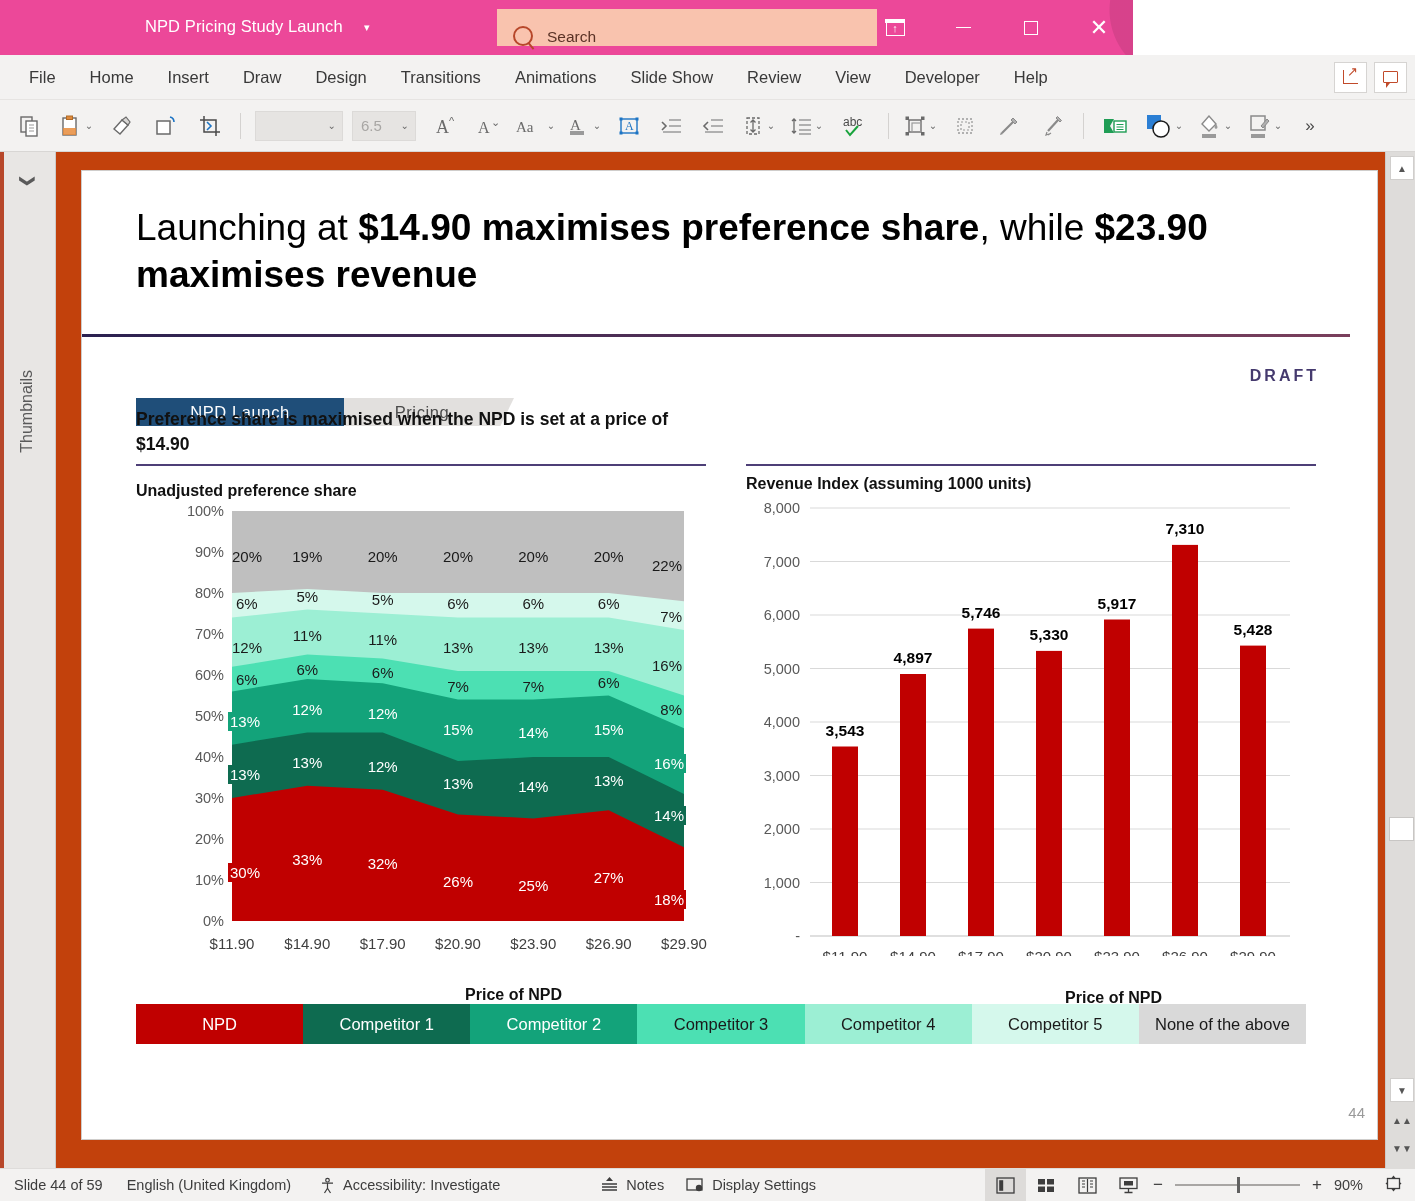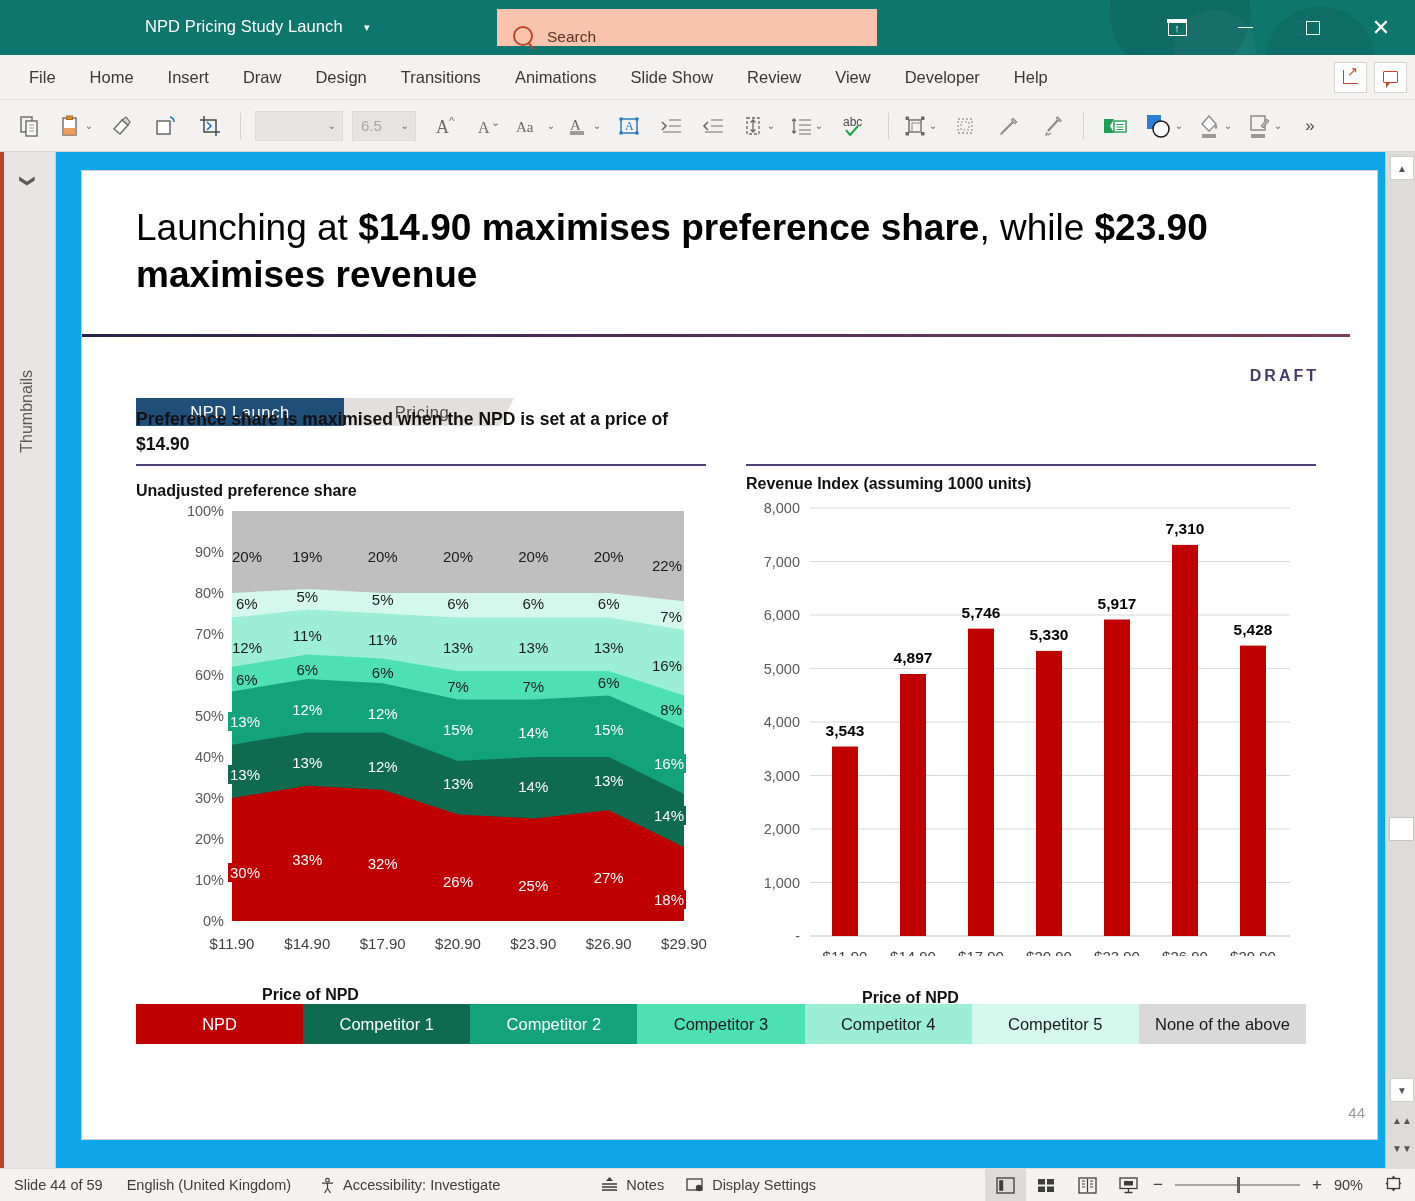--- a/index.html
+++ b/index.html
@@ -4,22 +4,22 @@
 <style>
   * { box-sizing: border-box; margin: 0; padding: 0; }
   html, body {
     width: 1415px; height: 1201px;
     font-family: "Liberation Sans", sans-serif;
     overflow: hidden; background: #fff;
   }
 
   
   #titlebar {
-    position: absolute; top: 0; left: 0; width: 1415px; height: 55px;
-    background: #0f766e;
+    position: absolute; top: 0; left: 0; width: 1133px; height: 55px;
+    background: #ec4899;
     display: flex; align-items: center;
   }
   #titlebar::before {
     content: ""; position: absolute; inset: 0;
     background:
       radial-gradient(circle at 1180px 10px, rgba(0,0,0,.09) 0 70px, transparent 71px),
       radial-gradient(circle at 1320px 62px, rgba(0,0,0,.07) 0 55px, transparent 56px),
       radial-gradient(circle at 1215px 50px, rgba(255,255,255,.04) 0 40px, transparent 41px);
     pointer-events: none;
   }
@@ -135,21 +135,21 @@
   }
   .rail-label {
     position: absolute; left: 18px; top: 218px; color: #5a5a5a;
     font-size: 16px; writing-mode: vertical-rl; transform: rotate(180deg);
     white-space: nowrap;
   }
 
   
   #canvas-bg {
     position: absolute; top: 152px; left: 56px; right: 30px; bottom: 33px;
-    background: #0ea5e9;
+    background: #c2410c;
   }
   #slide {
     position: absolute; top: 18px; left: 25px; width: 1297px; height: 970px;
     background: #fff; border: 1px solid #cfcdcb;
   }
   .slide-title {
     position: absolute; left: 54px; top: 34px; width: 1190px;
     font-size: 37px; font-weight: 400; color: #000; line-height: 1.27;
   }
   .slide-title b { font-weight: 700; }
@@ -183,21 +183,21 @@
   .panel-head {
     position: absolute; font-size: 17.5px; font-weight: 700; color: #111;
     line-height: 1.45;
   }
   .panel-rule { position: absolute; height: 1.5px; background: #4d3f77; }
   .panel-sub {
     position: absolute; font-size: 16px; font-weight: 700; color: #111;
   }
   .axis-title {
     position: absolute; font-size: 16px; font-weight: 700; color: #111;
-    text-align: left;
+    text-align: right;
   }
 
   
   .chart-svg { position: absolute; display: block; }
   .tick-lbl { font-size: 14.5px; fill: #595959; font-family: "Liberation Sans", sans-serif; }
   .cat-lbl  { font-size: 15px;   fill: #404040; font-family: "Liberation Sans", sans-serif; }
   .dl-dark  { font-size: 15px;   fill: #1a1a1a; font-family: "Liberation Sans", sans-serif; }
   .dl-light { font-size: 15px;   fill: #ffffff; font-family: "Liberation Sans", sans-serif; }
   .bar-dl   { font-size: 15.5px; fill: #000; font-weight: 700; font-family: "Liberation Sans", sans-serif; }
 

